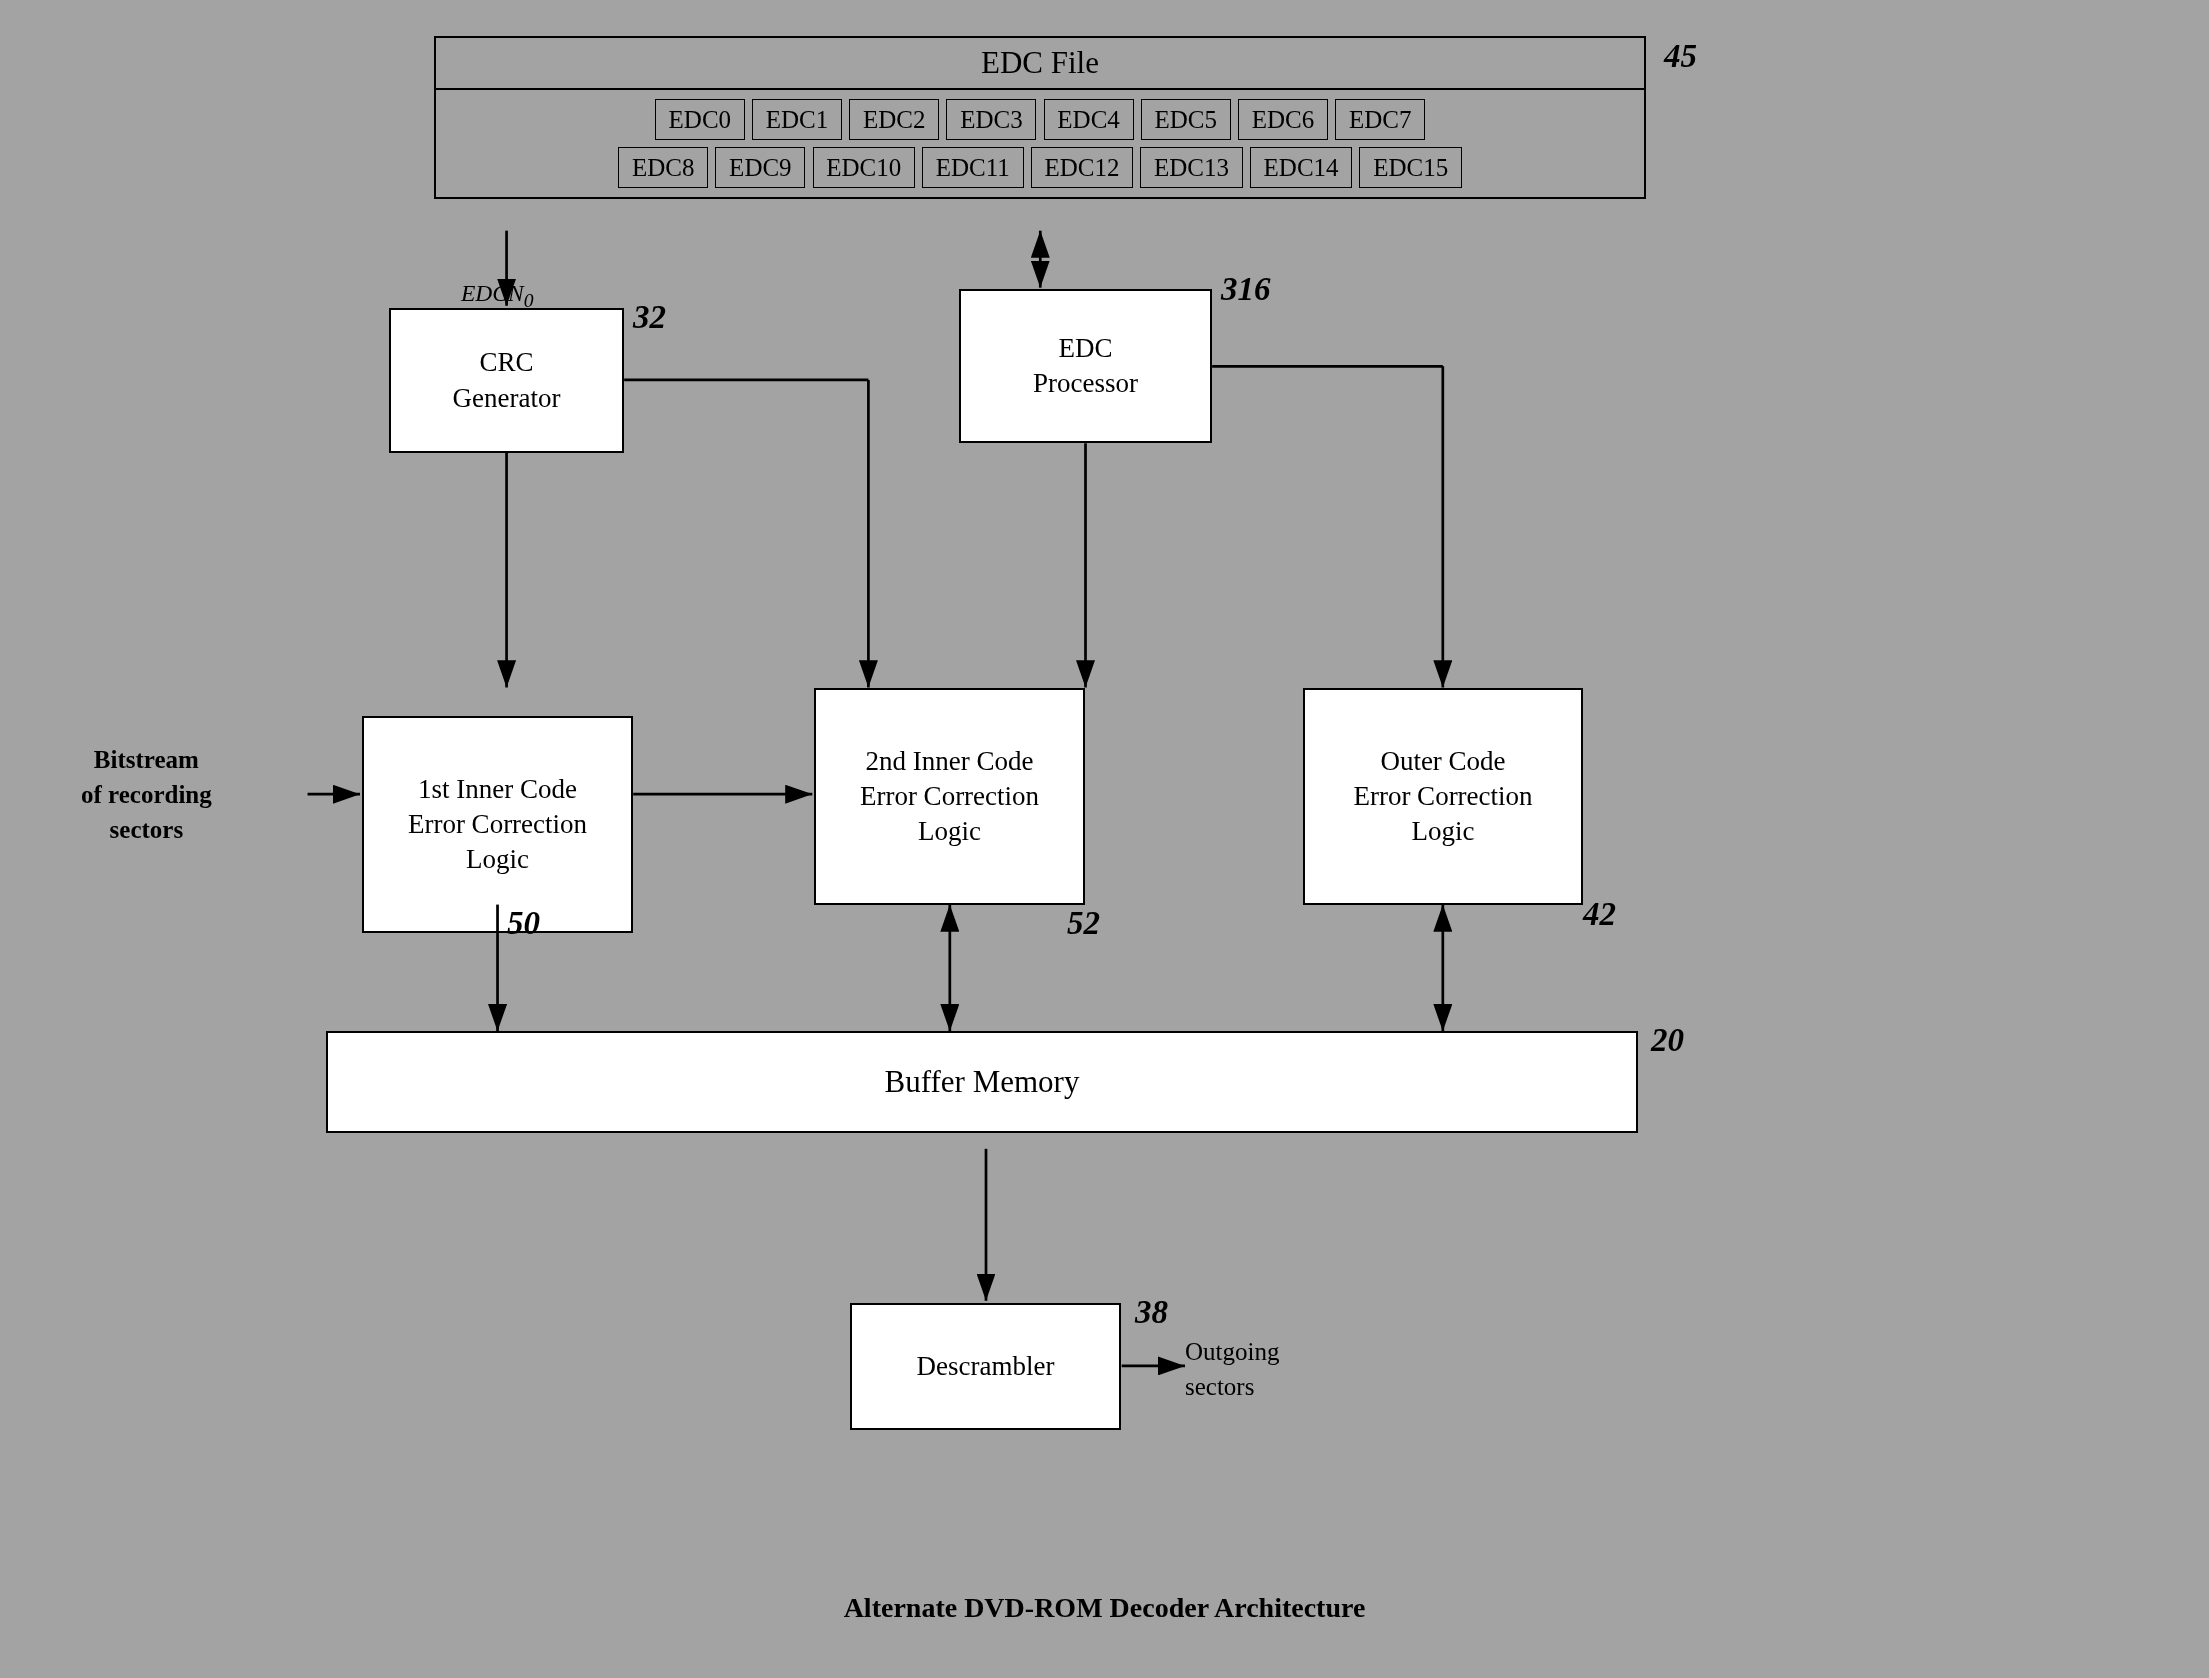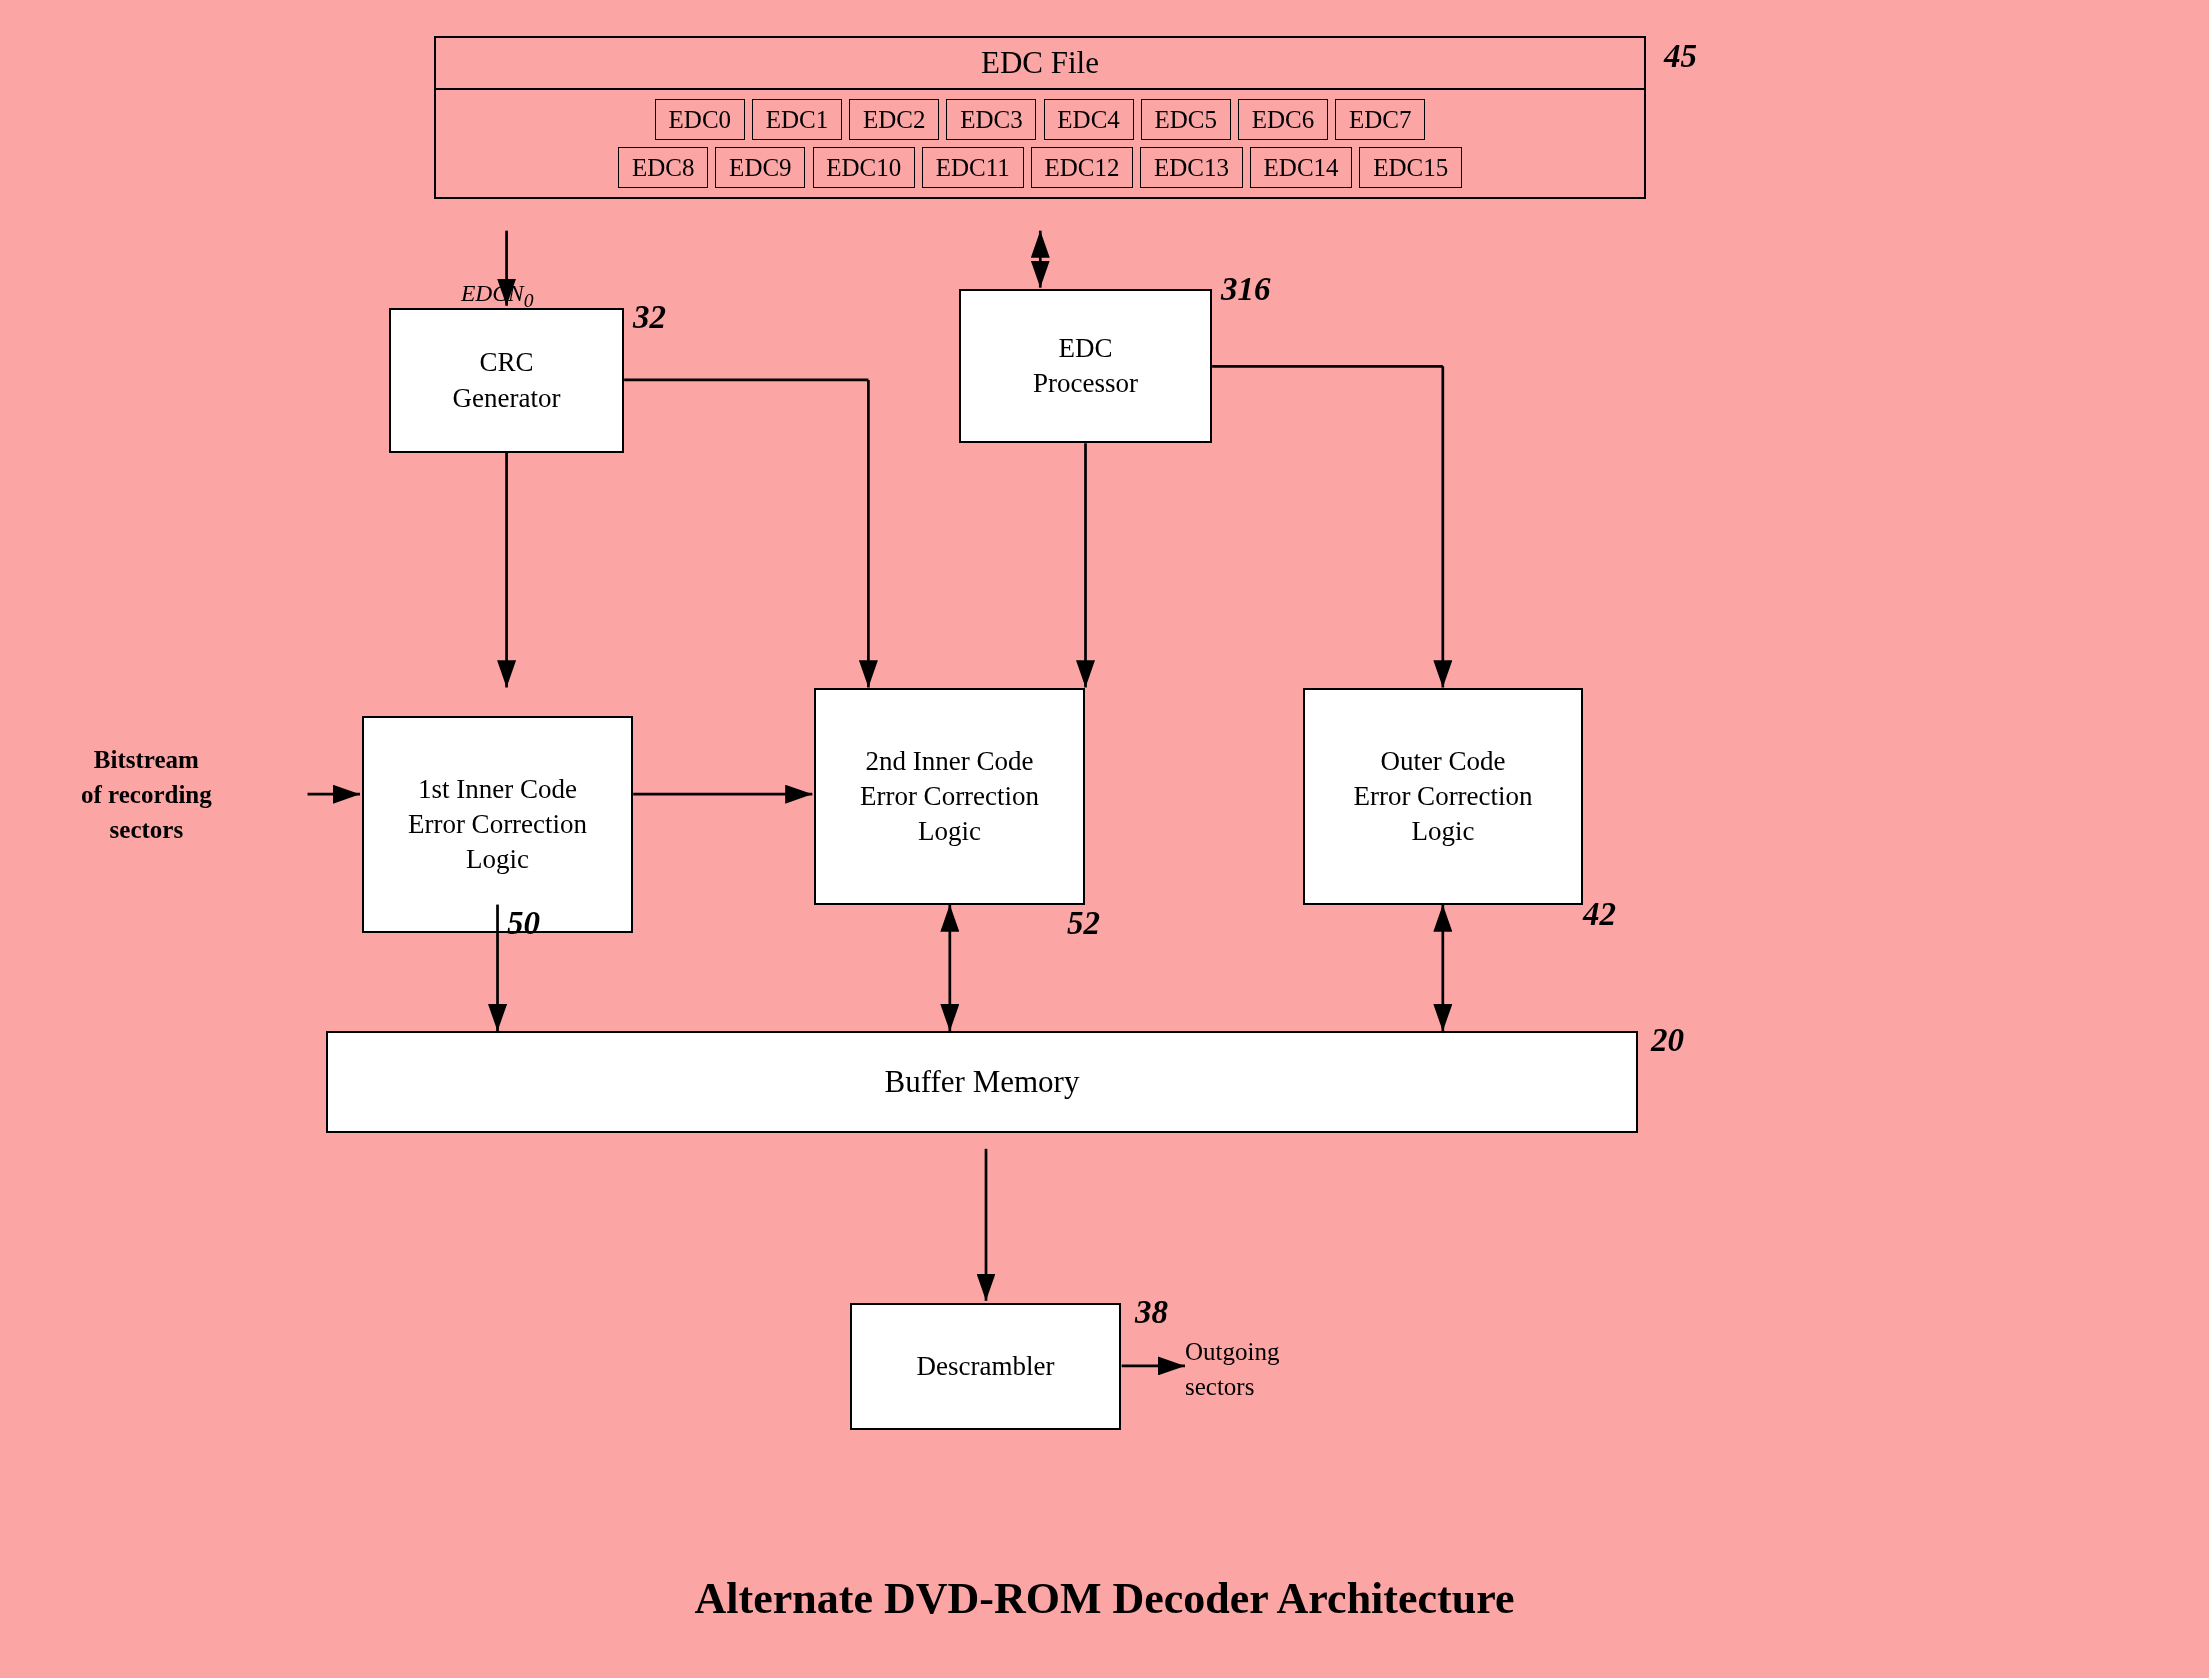--- a/index.html
+++ b/index.html
@@ -8,21 +8,21 @@
       font-family: 'Times New Roman', Times, serif;
       width: 2209px;
       height: 1678px;
       overflow: hidden;
       position: relative;
     }
     .diagram-container {
       position: relative;
       width: 2209px;
       height: 1678px;
-      background: #fca5a5;
+      background: #a3a3a3;
     }
 
     
     .edc-file-outer {
       position: absolute;
       top: 36px;
       left: 434px;
       width: 1212px;
       border: 2.7px solid #000;
     }
@@ -83,21 +83,21 @@
       height: 1678px;
       pointer-events: none;
     }
 
     
     .caption {
       position: absolute;
       bottom: 54px;
       left: 50%;
       transform: translateX(-50%);
-      font-size: 44px;
+      font-size: 28px;
       font-weight: bold;
       text-align: center;
       white-space: nowrap;
     }
 
     
     .bitstream-label {
       position: absolute;
       font-size: 25px;
       text-align: center;

